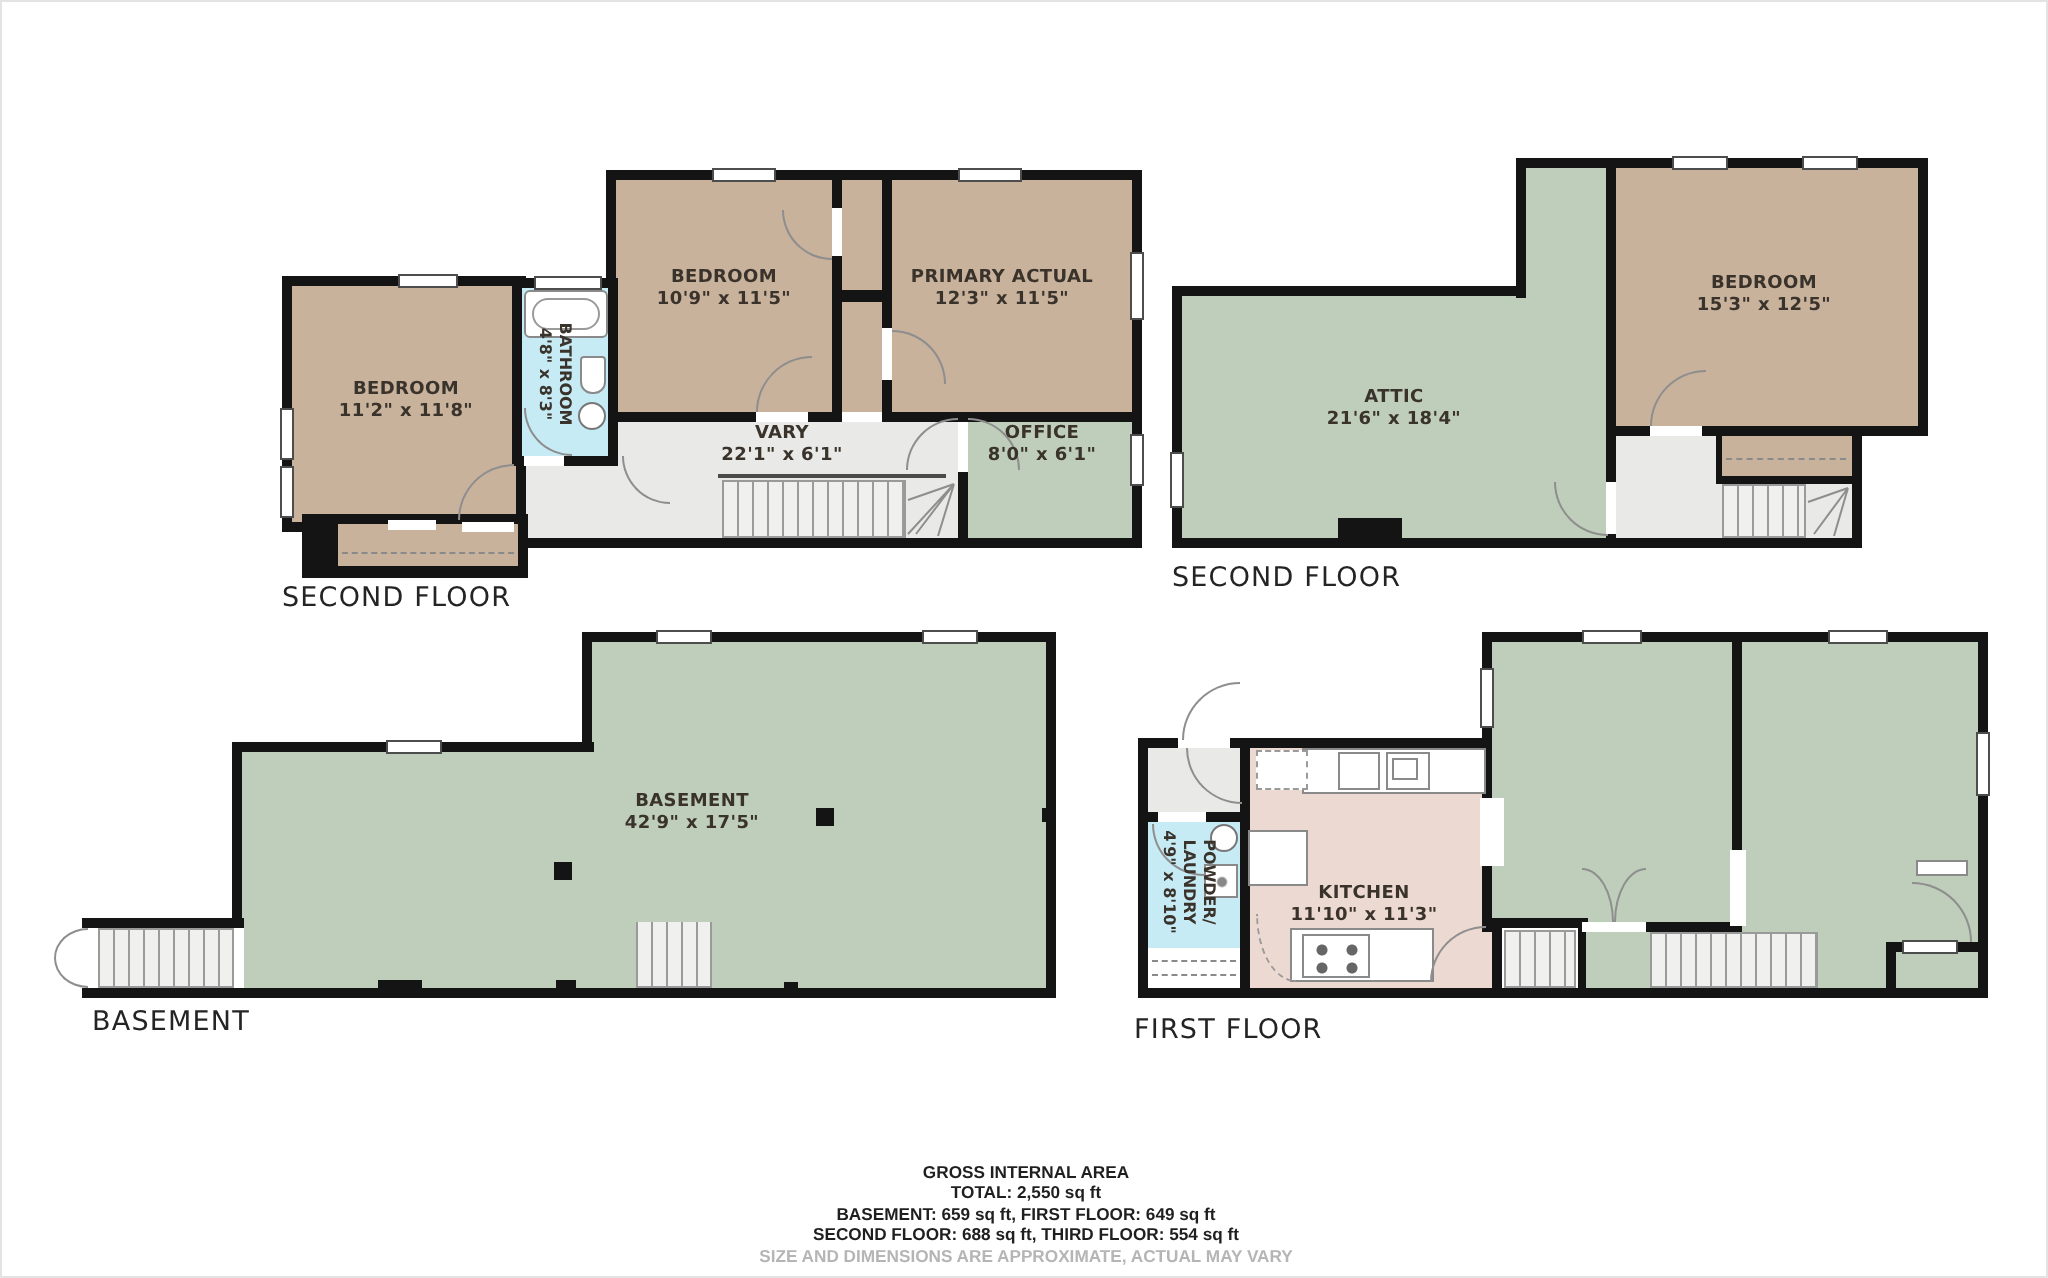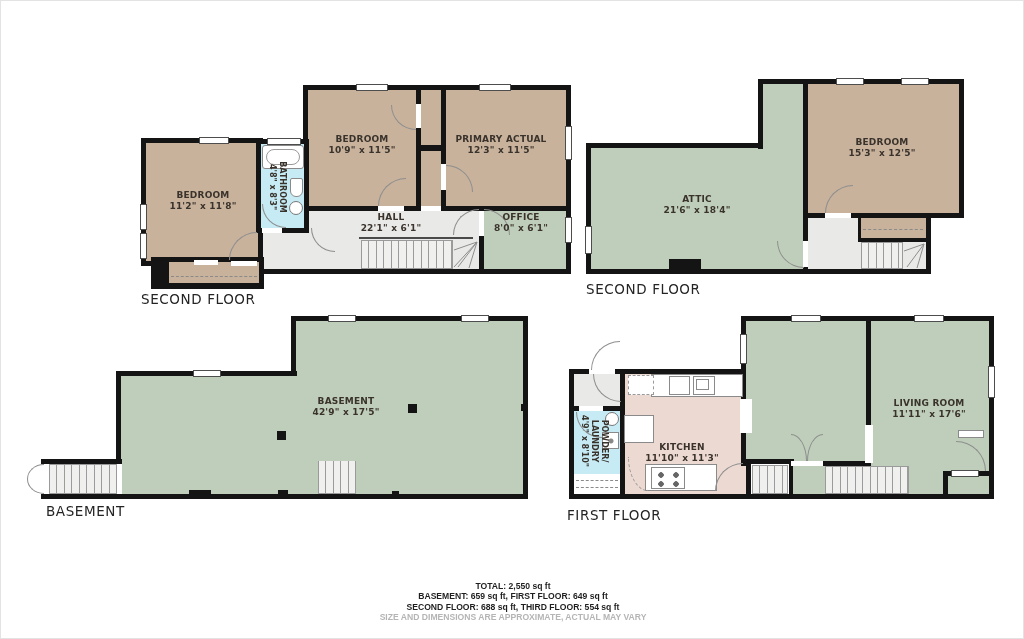--- a/index.html
+++ b/index.html
@@ -185,21 +185,21 @@
   </div>
   <div class="rl" style="left:311px;top:133px;width:100px;">
     <div>BEDROOM</div>
     <div>10'9" x 11'5"</div>
   </div>
   <div class="rl" style="left:440px;top:133px;width:120px;">
     <div>PRIMARY ACTUAL</div>
     <div>12'3" x 11'5"</div>
   </div>
   <div class="rl" style="left:340px;top:211px;width:100px;">
-    <div>HALL</div>
+    <div>VARY</div>
     <div>22'1" x 6'1"</div>
   </div>
   <div class="rl" style="left:470px;top:211px;width:100px;">
     <div>OFFICE</div>
     <div>8'0" x 6'1"</div>
   </div>
   <div class="rl" style="left:636px;top:193px;width:120px;">
     <div>ATTIC</div>
     <div>21'6" x 18'4"</div>
   </div>
@@ -211,31 +211,28 @@
     <div>BASEMENT</div>
     <div>42'9" x 17'5"</div>
   </div>
   <div class="rlv" style="left:551px;top:398px;width:84px;height:84px;">
     <div>POWDER/ LAUNDRY</div>
     <div>4'9" x 8'10"</div>
   </div>
   <div class="rl" style="left:621px;top:417px;width:120px;margin-top:24px;">
     <div>KITCHEN</div>
     <div>11'10" x 11'3"</div>
-  </div>
-  <div class="rl" style="left:868px;top:397px;width:120px;">
-    <div>LIVING ROOM</div>
-    <div>11'11" x 17'6"</div>
   </div>
 
   <div class="fl" style="left:140px;top:290px;">SECOND FLOOR</div>
   <div class="fl" style="left:585px;top:280px;">SECOND FLOOR</div>
   <div class="fl" style="left:45px;top:502px;">BASEMENT</div>
   <div class="fl" style="left:566px;top:506px;">FIRST FLOOR</div>
 
   <div id="footer">
+    <div>GROSS INTERNAL AREA</div>
     <div>TOTAL: 2,550 sq ft</div>
     <div>BASEMENT: 659 sq ft, FIRST FLOOR: 649 sq ft</div>
     <div>SECOND FLOOR: 688 sq ft, THIRD FLOOR: 554 sq ft</div>
     <div class="muted">SIZE AND DIMENSIONS ARE APPROXIMATE, ACTUAL MAY VARY</div>
   </div>
 
 </div>
 
 </body></html>

